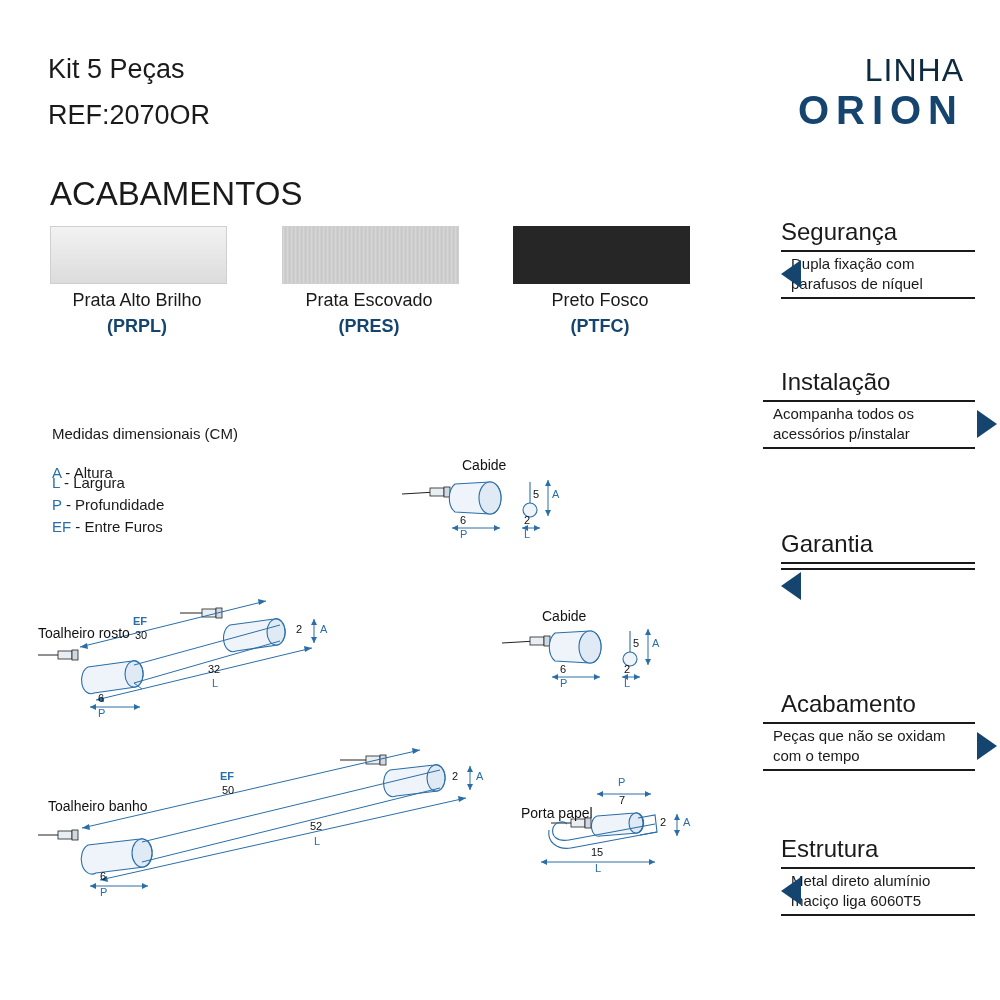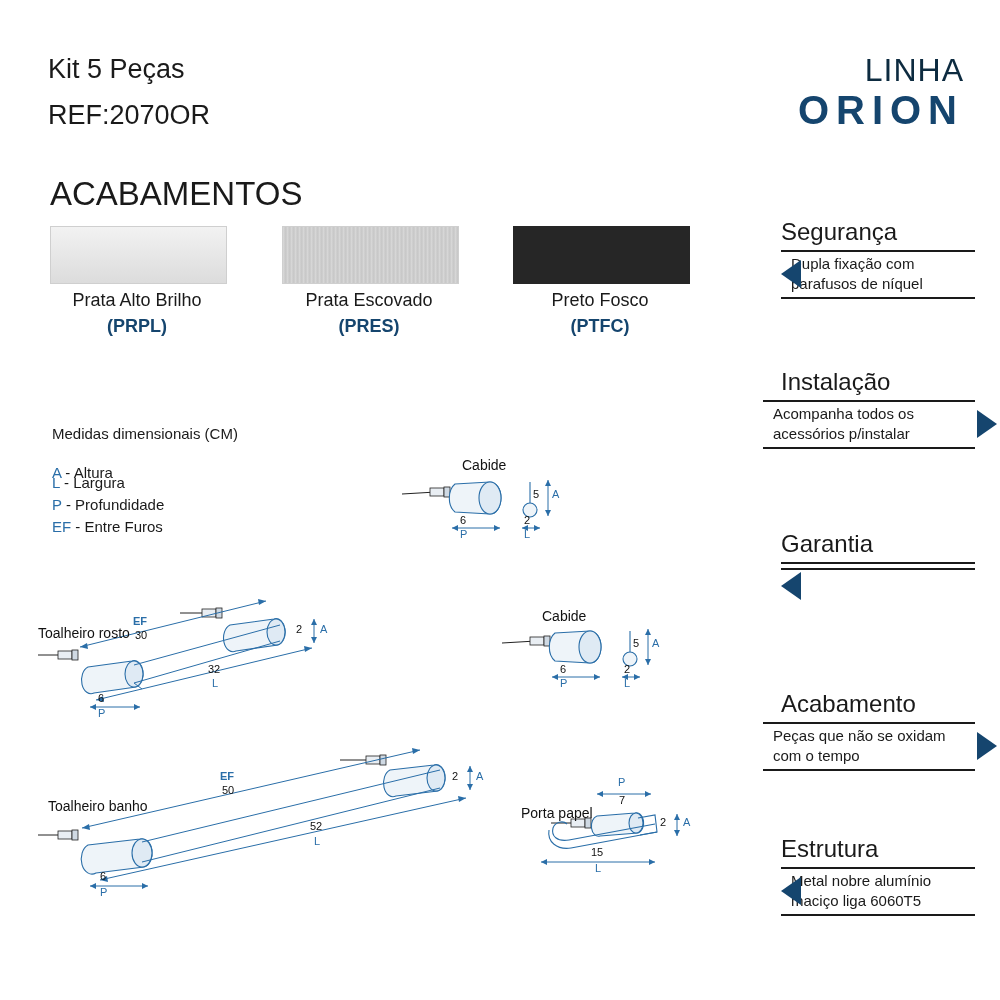--- a/index.html
+++ b/index.html
@@ -247,21 +247,21 @@
     <div class="f-body">
       <span class="arrow-left"></span>
       <span>Peças que não se oxidam com o tempo</span>
     </div>
   </div>
 
   <div class="feat" style="top:835px;">
     <div class="f-title">Estrutura</div>
     <div class="f-body">
       <span class="arrow-left"></span>
-      <span>Metal nobre alumínio maciço  liga  6060T5</span>
+      <span>Metal direto alumínio maciço  liga  6060T5</span>
     </div>
   </div>
 
   <div class="draw" style="left:400px; top:470px; width:290px; height:75px;">
     <svg width="290" height="75" viewBox="0 0 290 75">
 
       <line x1="2" y1="24" x2="36" y2="22" stroke="#222" stroke-width="1"></line>
       <rect x="30" y="18" width="14" height="8" fill="#e9eef3" stroke="#222" stroke-width="0.8"></rect>
       <rect x="44" y="17" width="6" height="10" fill="#cfd9e3" stroke="#222" stroke-width="0.8"></rect>
 

